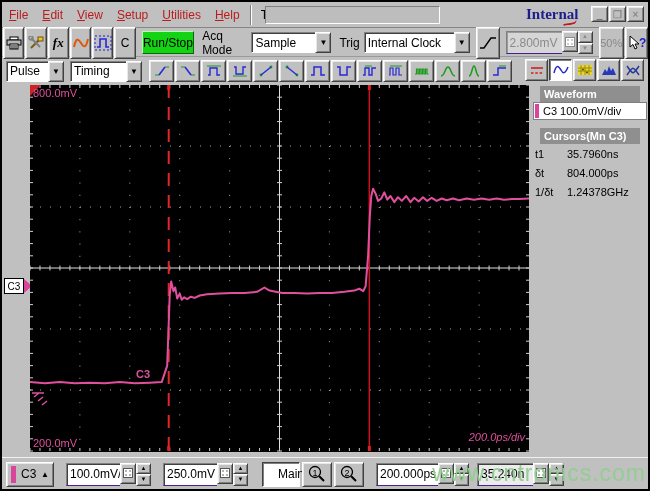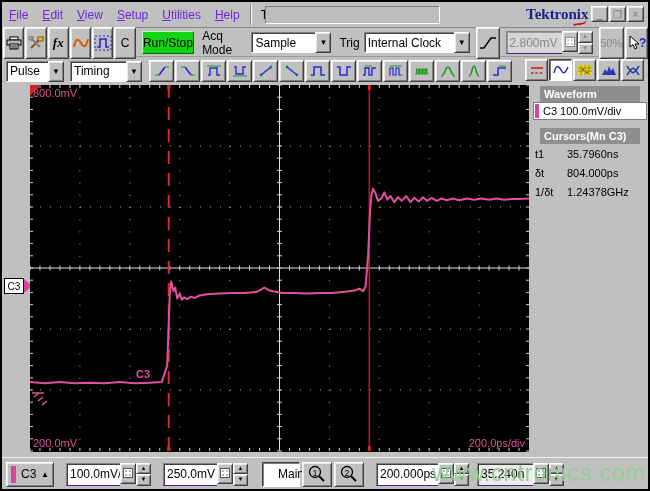--- a/index.html
+++ b/index.html
@@ -11,21 +11,21 @@
   .btn{display:flex;align-items:center;justify-content:center;font-size:12px;color:#000;cursor:default;}
   .pressedbtn{background:#fff;border-top:1px solid #404040;border-left:1px solid #404040;border-right:1px solid #fff;border-bottom:1px solid #fff;box-shadow:inset 1px 1px 0 #808080;}
   .field{font-size:12px;color:#000;display:flex;align-items:center;padding:0 3px;overflow:hidden;white-space:nowrap;}
   .ddarrow{width:16px;display:flex;align-items:center;justify-content:center;font-size:8px;color:#000;}
   .spincol{display:flex;flex-direction:column;width:15px;}
   .spincol .btn{flex:1;font-size:6px;line-height:5px;}
   .grayed{color:#8a8a8a !important;}
   .grayfield{background:#d6d6d6 !important;}
   
   .menubar{position:absolute;left:0;top:0;width:646px;height:26px;display:flex;align-items:center;border-bottom:1px solid #868686;background:#c0c0c0;}
-  .menuitem{padding:4px 7px;font-size:12px;color:#6d28d9;}
+  .menuitem{padding:4px 7px;font-size:12px;color:#b91c1c;}
   .menuitem::first-letter{text-decoration:underline;}
   .menusep{width:2px;height:20px;border-left:1px solid #808080;border-right:1px solid #fff;margin:0 3px;}
   .statuslabel{font-size:12px;padding:0 6px;}
   .statusbox{position:absolute;left:263px;top:4px;width:175px;height:18px;background:#bdbdbd;border-top:1px solid #808080;border-left:1px solid #808080;border-right:1px solid #fff;border-bottom:1px solid #fff;}
   .logo{position:absolute;left:524px;top:4px;font-family:"Liberation Serif",serif;font-weight:bold;font-style:normal;font-size:15px;color:#1d1d8a;letter-spacing:0px;}
   .logo .swoosh{position:absolute;right:2px;bottom:-2px;width:14px;height:5px;border-bottom:2px solid #c01818;border-radius:0 0 8px 0;transform:rotate(-8deg);}
   .winbtns{position:absolute;right:4px;top:4px;display:flex;gap:1px;}
   .winbtn{width:17px;height:16px;font-size:10px;font-weight:bold;}
   
   .toolbar1{position:absolute;left:0;top:27px;width:646px;height:28px;display:flex;align-items:center;border-bottom:1px solid #9a9a9a;}
@@ -75,21 +75,21 @@
         <span class="menuitem">File</span>
         <span class="menuitem">Edit</span>
         <span class="menuitem">View</span>
         <span class="menuitem">Setup</span>
         <span class="menuitem">Utilities</span>
         <span class="menuitem">Help</span>
       </div>
     <div class="menusep"></div>
     <span class="statuslabel">Triggered</span>
     <div class="statusbox"></div>
-    <span class="logo"><span>Tektronix</span><span class="swoosh"></span></span>
+    <span class="logo"><span>Internal</span><span class="swoosh"></span></span>
     <div class="winbtns">
       <div class="winbtn btn raised">_</div>
       <div class="winbtn btn raised grayed">❐</div>
       <div class="winbtn btn raised grayed">×</div>
     </div>
   </div>
 
   <div class="toolbar1">
     <div class="tbtn btn raised">
       <svg width="16" height="14" viewBox="0 0 16 14">
@@ -569,21 +569,21 @@
           <rect x="137.22199999999935" y="0" width="3" height="5" fill="#e02020"></rect>
           <rect x="137.22199999999935" y="361" width="3" height="5" fill="#e02020"></rect>
           <rect x="337.8199999999999" y="0" width="3" height="5" fill="#e02020"></rect>
           <rect x="337.8199999999999" y="361" width="3" height="5" fill="#e02020"></rect>
           <polygon points="0,0 11,0 0,11" fill="#cc2222"></polygon>
           <path d="M2 308 H14 M4 312 l5 -4 M8 316 l5 -4 M12 320 l5 -4" stroke="#e0509e" stroke-width="1.5" fill="none"></path>
           <polyline points="0.0,297.1 15.0,298.3 29.9,297.1 44.9,298.3 59.9,297.7 74.8,298.3 89.8,297.1 104.8,298.3 119.8,297.7 131.7,297.1 137.2,280.6 139.7,210.5 141.2,196.4 143.5,206.2 145.2,202.5 147.2,213.5 149.7,208.6 151.7,214.7 154.2,212.3 157.2,214.1 160.9,211.7 164.7,212.9 169.7,210.5 177.1,209.2 189.6,208.6 202.1,208.0 214.6,208.0 227.0,206.8 234.5,202.5 239.5,205.6 252.0,208.0 264.5,208.0 276.9,208.6 289.4,208.0 301.9,208.0 314.4,206.8 324.3,205.6 329.3,203.7 333.1,206.2 335.6,201.3 338.1,170.8 339.8,131.1 341.3,111.0 343.1,103.7 345.6,108.6 348.1,115.9 351.3,113.5 354.3,107.4 357.3,114.7 360.5,111.0 364.3,117.1 368.0,112.2 371.8,115.9 376.2,111.0 380.5,117.1 384.2,112.8 388.7,116.5 393.0,112.2 397.2,115.9 401.7,112.8 406.7,115.9 411.7,113.5 416.7,115.3 422.9,113.5 429.1,115.3 436.6,113.5 444.1,114.7 451.6,113.5 459.1,114.7 466.6,113.5 474.0,114.7 481.5,114.1 489.0,114.1 499.0,113.5" fill="none" stroke="#e0509e" stroke-width="2" stroke-linejoin="round" stroke-linecap="round"></polyline>
         </svg>
       <span class="plotlabel" style="left:3px;top:2px;">800.0mV</span>
       <span class="plotlabel" style="left:3px;bottom:3px;">200.0mV</span>
-      <span class="plotlabel" style="right:4px;bottom:3px;">200.0ps/div</span>
+      <span class="plotlabel" style="right:4px;bottom:9px;font-style:italic;">200.0ps/div</span>
       <span class="plotlabel" style="left:106px;top:283px;font-weight:bold;">C3</span>
     </div>
 
     <div class="sidebar">
       <div class="sbheader">Waveform</div>
       <div class="sbitem">
         <span class="stripe"></span>
         <span>C3 100.0mV/div</span>
       </div>
       <div class="sbheader">Cursors(Mn C3)</div>

